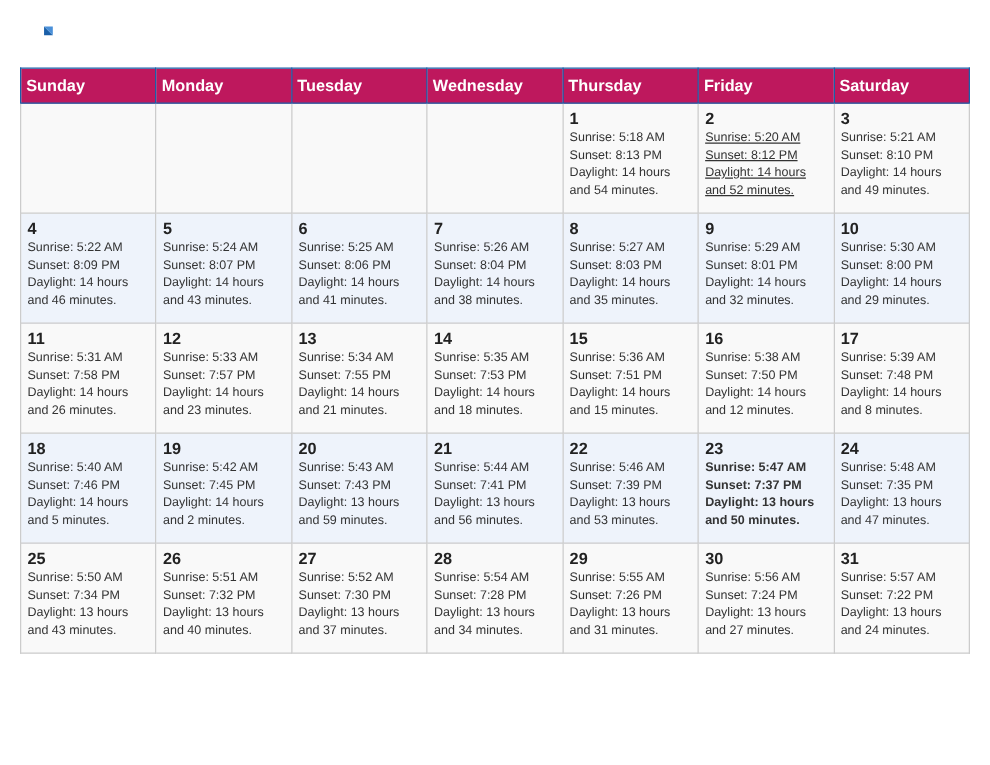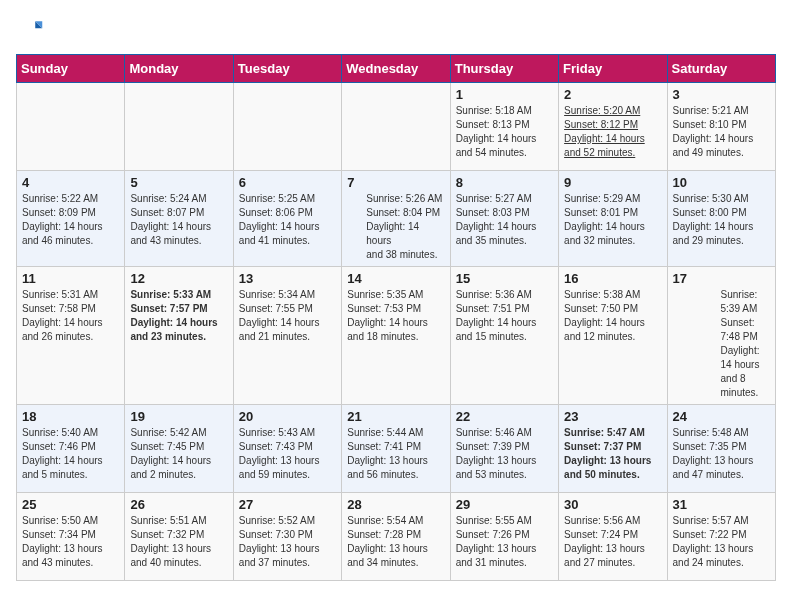--- a/index.html
+++ b/index.html
@@ -169,21 +169,21 @@
         </td>
         <td>
           <span class="day-number">6</span>
           <div class="cell-content" style="white-space: pre-line;">Sunrise: 5:25 AM
 Sunset: 8:06 PM
 Daylight: 14 hours
 and 41 minutes.</div>
         </td>
         <td>
           <span class="day-number">7</span>
-          <div class="cell-content" style="white-space: pre-line; margin-left: 19px;">Sunrise: 5:26 AM
+          <div class="cell-content" style="white-space: pre-line;">Sunrise: 5:26 AM
 Sunset: 8:04 PM
 Daylight: 14 hours
 and 38 minutes.</div>
         </td>
         <td>
           <span class="day-number">8</span>
           <div class="cell-content" style="white-space: pre-line;">Sunrise: 5:27 AM
 Sunset: 8:03 PM
 Daylight: 14 hours
 and 35 minutes.</div>
@@ -206,21 +206,21 @@
       <tr>
         <td>
           <span class="day-number">11</span>
           <div class="cell-content" style="white-space: pre-line;">Sunrise: 5:31 AM
 Sunset: 7:58 PM
 Daylight: 14 hours
 and 26 minutes.</div>
         </td>
         <td>
           <span class="day-number">12</span>
-          <div class="cell-content" style="white-space: pre-line; font-weight: bold;">Sunrise: 5:33 AM
+          <div class="cell-content" style="white-space: pre-line;">Sunrise: 5:33 AM
 Sunset: 7:57 PM
 Daylight: 14 hours
 and 23 minutes.</div>
         </td>
         <td>
           <span class="day-number">13</span>
           <div class="cell-content" style="white-space: pre-line;">Sunrise: 5:34 AM
 Sunset: 7:55 PM
 Daylight: 14 hours
 and 21 minutes.</div>
@@ -241,21 +241,21 @@
         </td>
         <td>
           <span class="day-number">16</span>
           <div class="cell-content" style="white-space: pre-line;">Sunrise: 5:38 AM
 Sunset: 7:50 PM
 Daylight: 14 hours
 and 12 minutes.</div>
         </td>
         <td>
           <span class="day-number">17</span>
-          <div class="cell-content" style="white-space: pre-line; margin-left: 48px;">Sunrise: 5:39 AM
+          <div class="cell-content" style="white-space: pre-line;">Sunrise: 5:39 AM
 Sunset: 7:48 PM
 Daylight: 14 hours
 and 8 minutes.</div>
         </td>
       </tr>
       <tr>
         <td>
           <span class="day-number">18</span>
           <div class="cell-content" style="white-space: pre-line;">Sunrise: 5:40 AM
 Sunset: 7:46 PM

